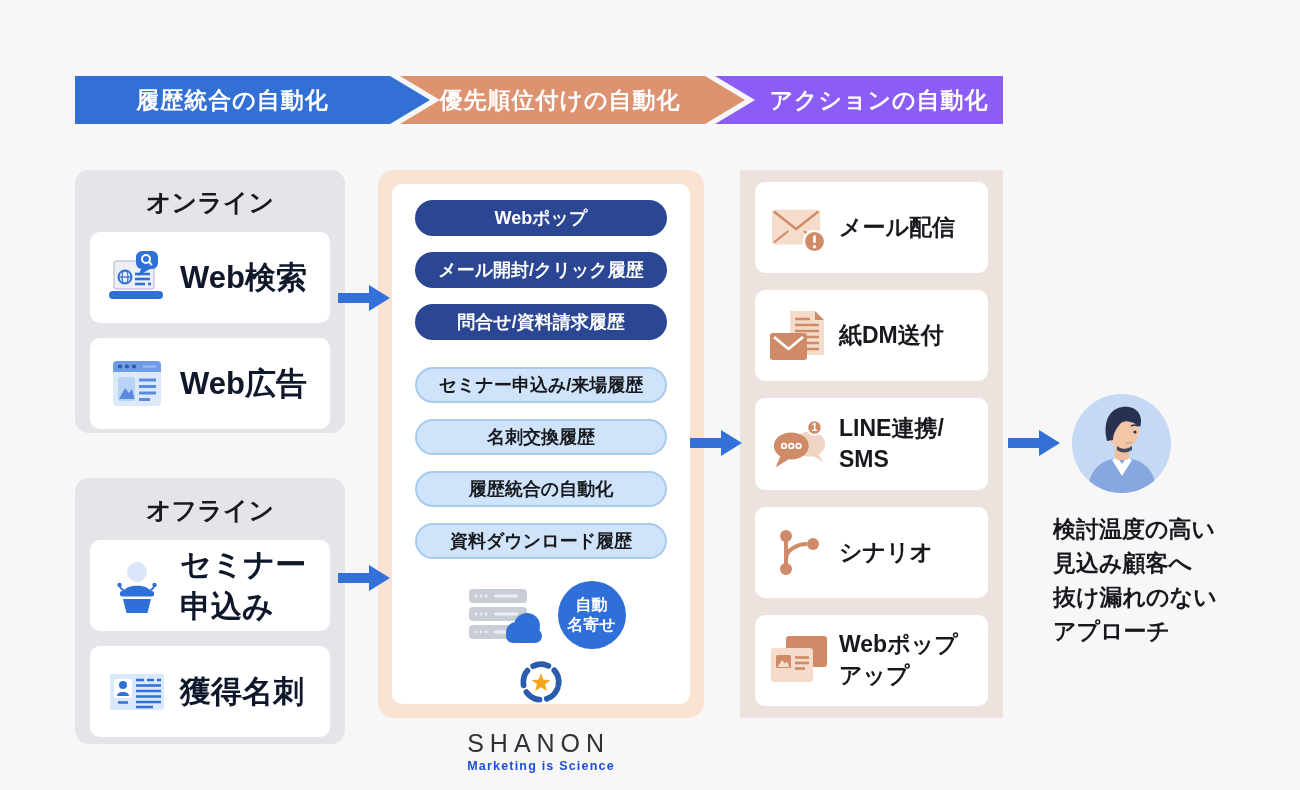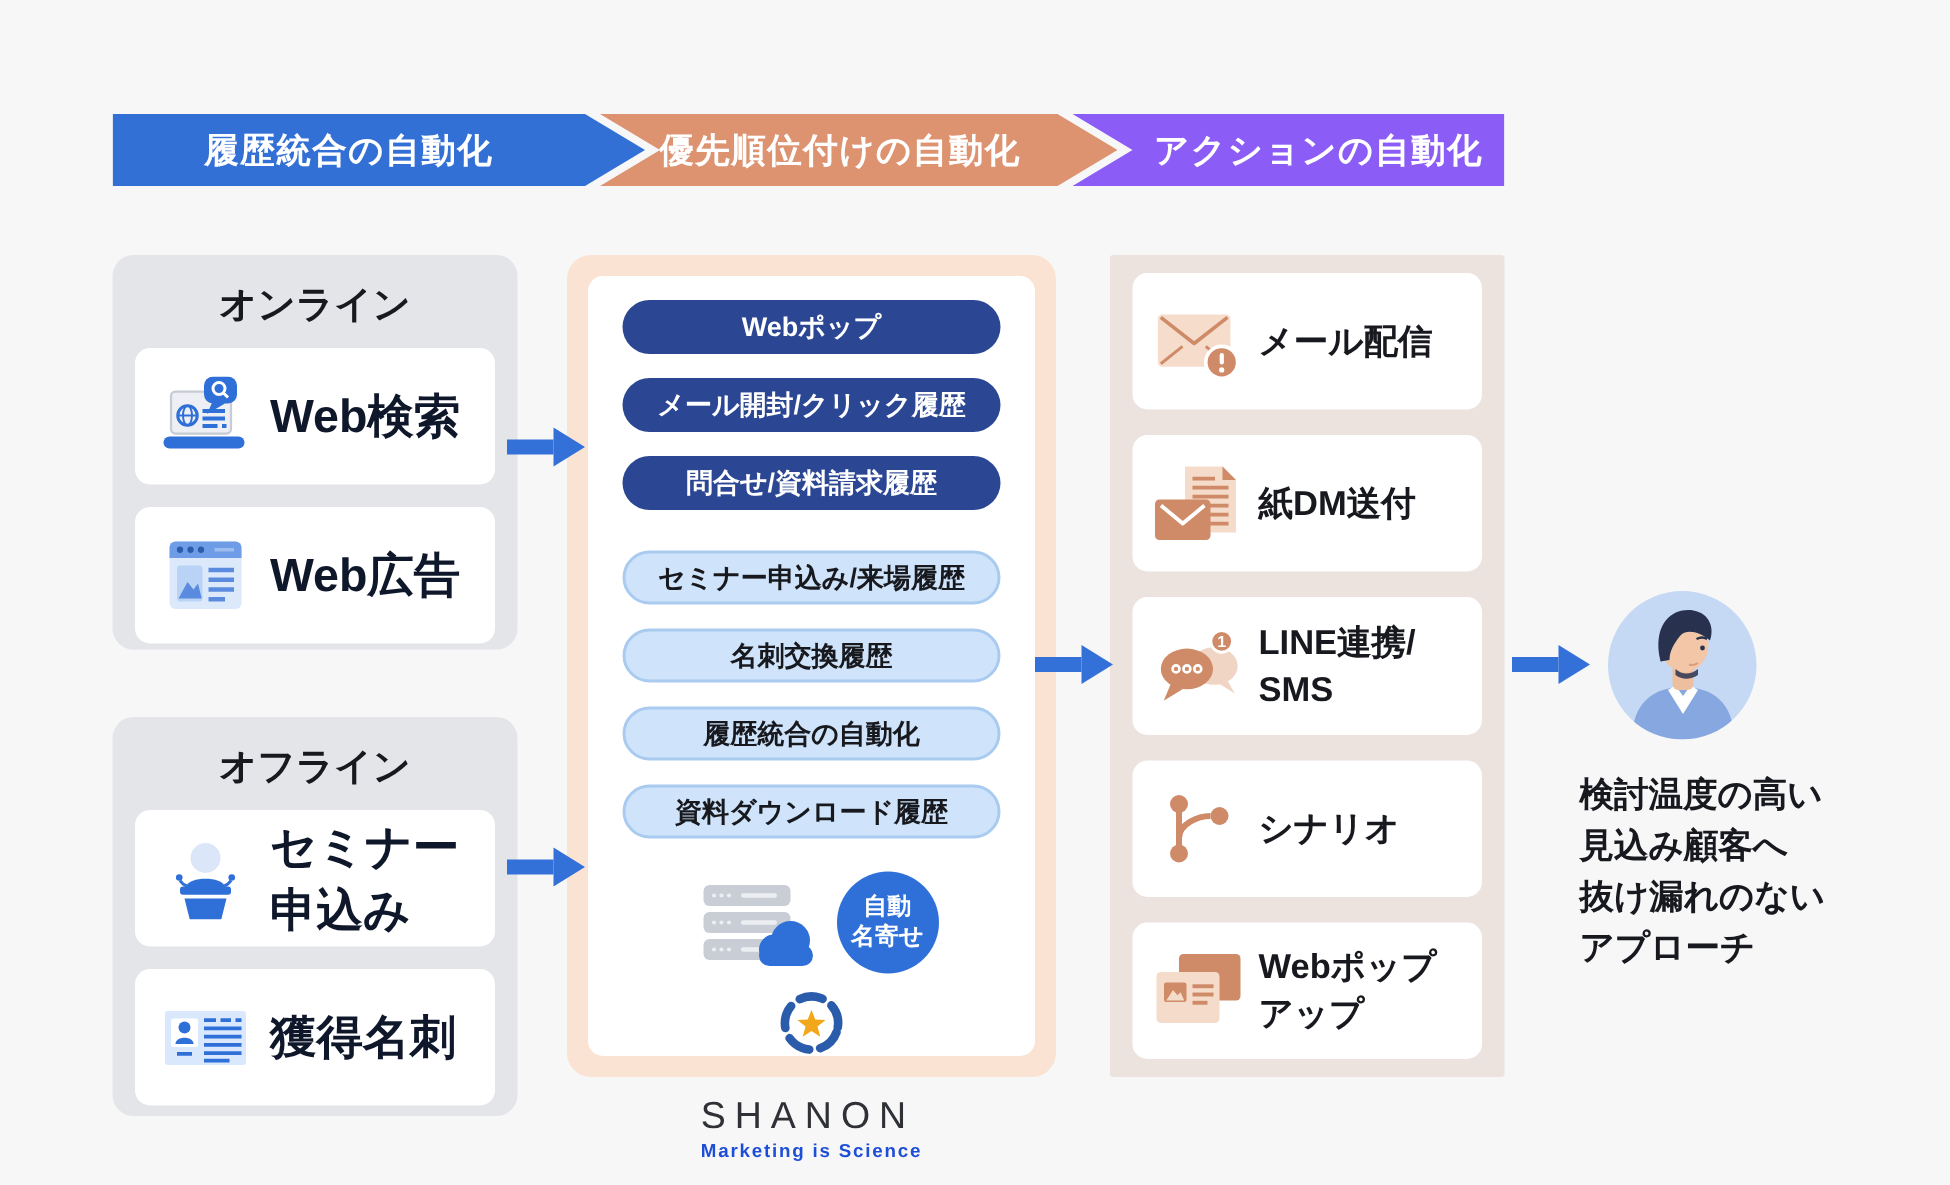--- a/index.html
+++ b/index.html
@@ -32,21 +32,21 @@
   
   .hist-outer{position:absolute;left:378px;top:170px;width:326px;height:548px;
               background:#fbe3d3;border-radius:16px;padding:14px;box-sizing:border-box;}
   .hist-inner{background:#fff;border-radius:10px;width:100%;height:100%;box-sizing:border-box;
               padding-top:16px;display:flex;flex-direction:column;align-items:center;}
   .pill{width:252px;height:36px;border-radius:18px;display:flex;align-items:center;justify-content:center;
         font-size:18px;font-weight:700;box-sizing:border-box;margin-bottom:16px;flex:0 0 auto;}
   .pill-dark{background:#2b4693;color:#fff;}
   .pill-light{background:#cfe4fa;border:2px solid #a9cbf0;color:#17191e;}
   .pill-light.first{margin-top:11px;}
-  .merge-row{display:flex;align-items:flex-end;gap:13px;margin-top:6px;}
+  .merge-row{display:flex;align-items:center;gap:13px;margin-top:6px;}
   .merge-badge{width:68px;height:68px;border-radius:50%;background:#2e6fd8;color:#fff;
                display:flex;align-items:center;justify-content:center;text-align:center;
                font-size:16px;font-weight:700;line-height:1.25;white-space:pre-line;}
   .logo-row{display:flex;align-items:center;gap:22px;margin-top:8px;flex-direction:column;}
   .logo-name{font-size:25px;font-weight:500;color:#2f3136;letter-spacing:6px;line-height:1;}
   .logo-tag{font-size:12.5px;font-weight:700;color:#1d4ed8;letter-spacing:1.2px;margin-top:3px;}
 
   
   .act-box{position:absolute;left:740px;top:170px;width:263px;height:548px;background:#ece3df;
            border-radius:2px;padding:12px 15px;box-sizing:border-box;

